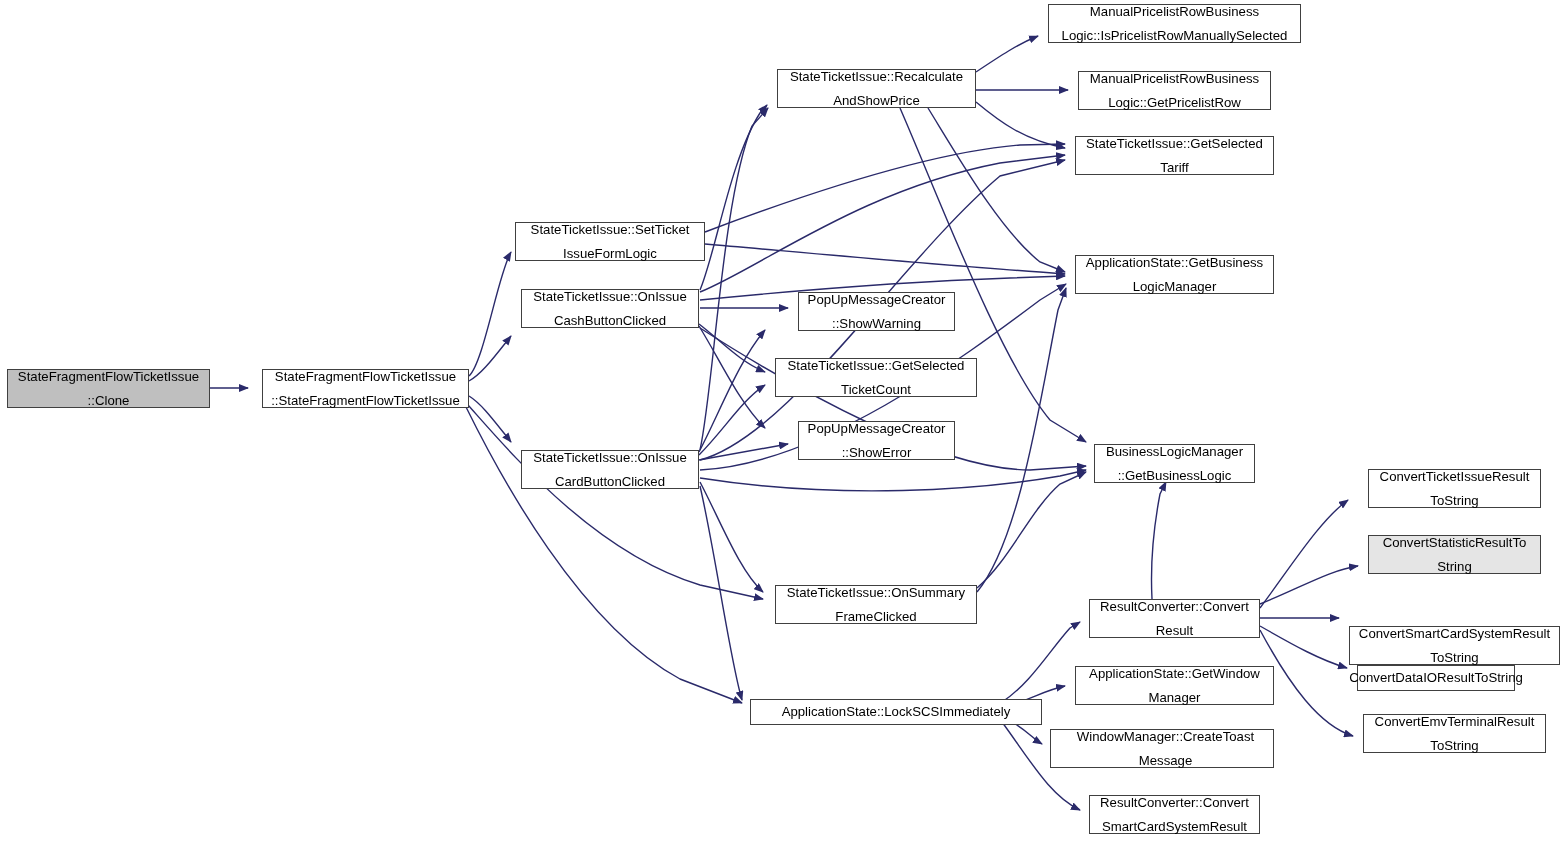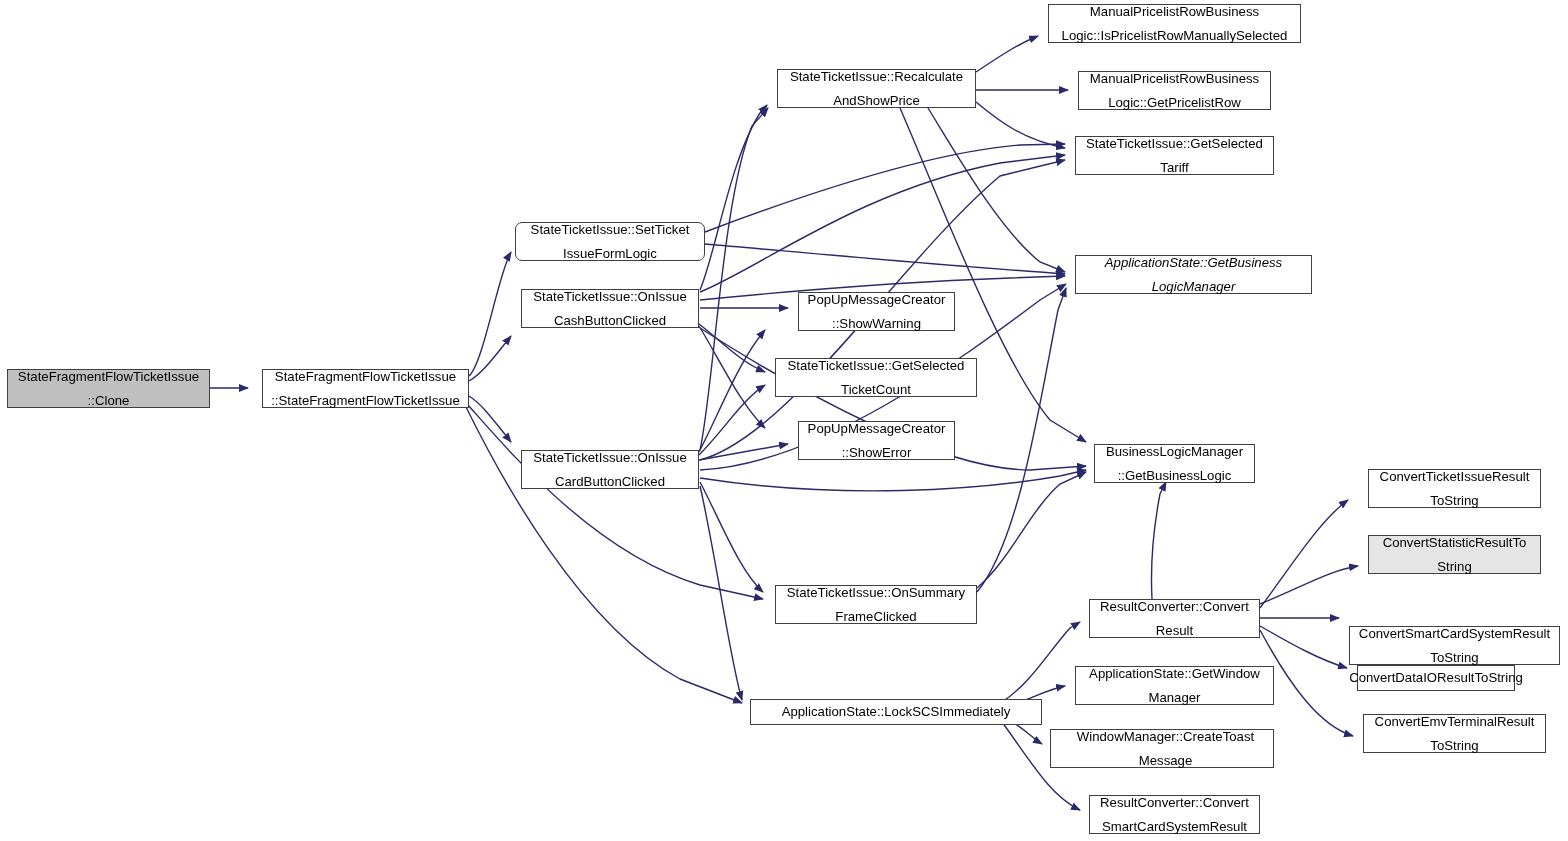--- a/index.html
+++ b/index.html
@@ -69,21 +69,21 @@
   </svg>
   <div id="node-layer">
       <div class="node root" style="left: 7px; top: 369px; width: 203px; height: 39px; background: rgb(191, 191, 191); border-color: rgb(64, 64, 64); color: rgb(0, 0, 0);">
         <span class="lbl">StateFragmentFlowTicketIssue
 ::Clone</span>
       </div>
       <div class="node" style="left: 262px; top: 369px; width: 207px; height: 39px; background: rgb(255, 255, 255); border-color: rgb(64, 64, 64); color: rgb(0, 0, 0);">
         <span class="lbl">StateFragmentFlowTicketIssue
 ::StateFragmentFlowTicketIssue</span>
       </div>
-      <div class="node" style="left: 515px; top: 222px; width: 190px; height: 39px; background: rgb(255, 255, 255); border-color: rgb(64, 64, 64); color: rgb(0, 0, 0); border-radius: 7px;">
+      <div class="node" style="left: 515px; top: 222px; width: 190px; height: 39px; background: rgb(255, 255, 255); border-color: rgb(64, 64, 64); color: rgb(0, 0, 0);">
         <span class="lbl">StateTicketIssue::SetTicket
 IssueFormLogic</span>
       </div>
       <div class="node" style="left: 521px; top: 289px; width: 178px; height: 39px; background: rgb(255, 255, 255); border-color: rgb(64, 64, 64); color: rgb(0, 0, 0);">
         <span class="lbl">StateTicketIssue::OnIssue
 CashButtonClicked</span>
       </div>
       <div class="node" style="left: 521px; top: 450px; width: 178px; height: 39px; background: rgb(255, 255, 255); border-color: rgb(64, 64, 64); color: rgb(0, 0, 0);">
         <span class="lbl">StateTicketIssue::OnIssue
 CardButtonClicked</span>
@@ -116,21 +116,21 @@
 Logic::IsPricelistRowManuallySelected</span>
       </div>
       <div class="node" style="left: 1078px; top: 71px; width: 193px; height: 39px; background: rgb(255, 255, 255); border-color: rgb(64, 64, 64); color: rgb(0, 0, 0);">
         <span class="lbl">ManualPricelistRowBusiness
 Logic::GetPricelistRow</span>
       </div>
       <div class="node" style="left: 1075px; top: 136px; width: 199px; height: 39px; background: rgb(255, 255, 255); border-color: rgb(64, 64, 64); color: rgb(0, 0, 0);">
         <span class="lbl">StateTicketIssue::GetSelected
 Tariff</span>
       </div>
-      <div class="node" style="left: 1075px; top: 255px; width: 237px; height: 39px; background: rgb(255, 255, 255); border-color: rgb(64, 64, 64); color: rgb(0, 0, 0); font-style: italic;">
+      <div class="node" style="left: 1075px; top: 255px; width: 199px; height: 39px; background: rgb(255, 255, 255); border-color: rgb(64, 64, 64); color: rgb(0, 0, 0);">
         <span class="lbl">ApplicationState::GetBusiness
 LogicManager</span>
       </div>
       <div class="node" style="left: 1094px; top: 444px; width: 161px; height: 39px; background: rgb(255, 255, 255); border-color: rgb(64, 64, 64); color: rgb(0, 0, 0);">
         <span class="lbl">BusinessLogicManager
 ::GetBusinessLogic</span>
       </div>
       <div class="node" style="left: 1089px; top: 599px; width: 171px; height: 39px; background: rgb(255, 255, 255); border-color: rgb(64, 64, 64); color: rgb(0, 0, 0);">
         <span class="lbl">ResultConverter::Convert
 Result</span>

